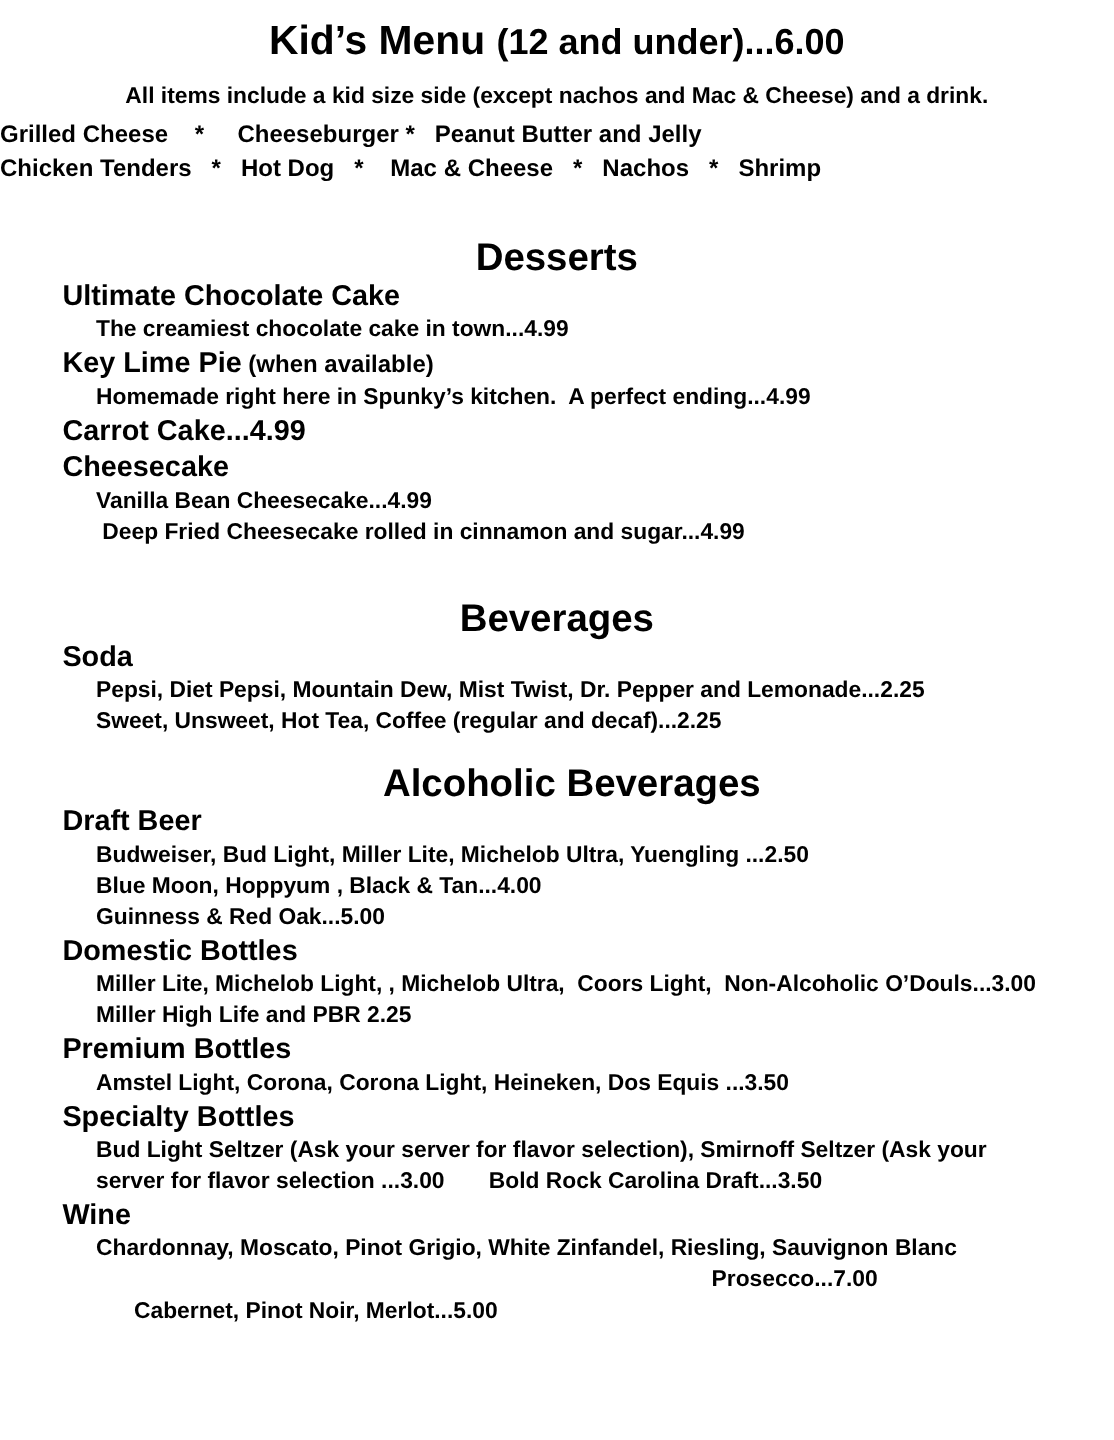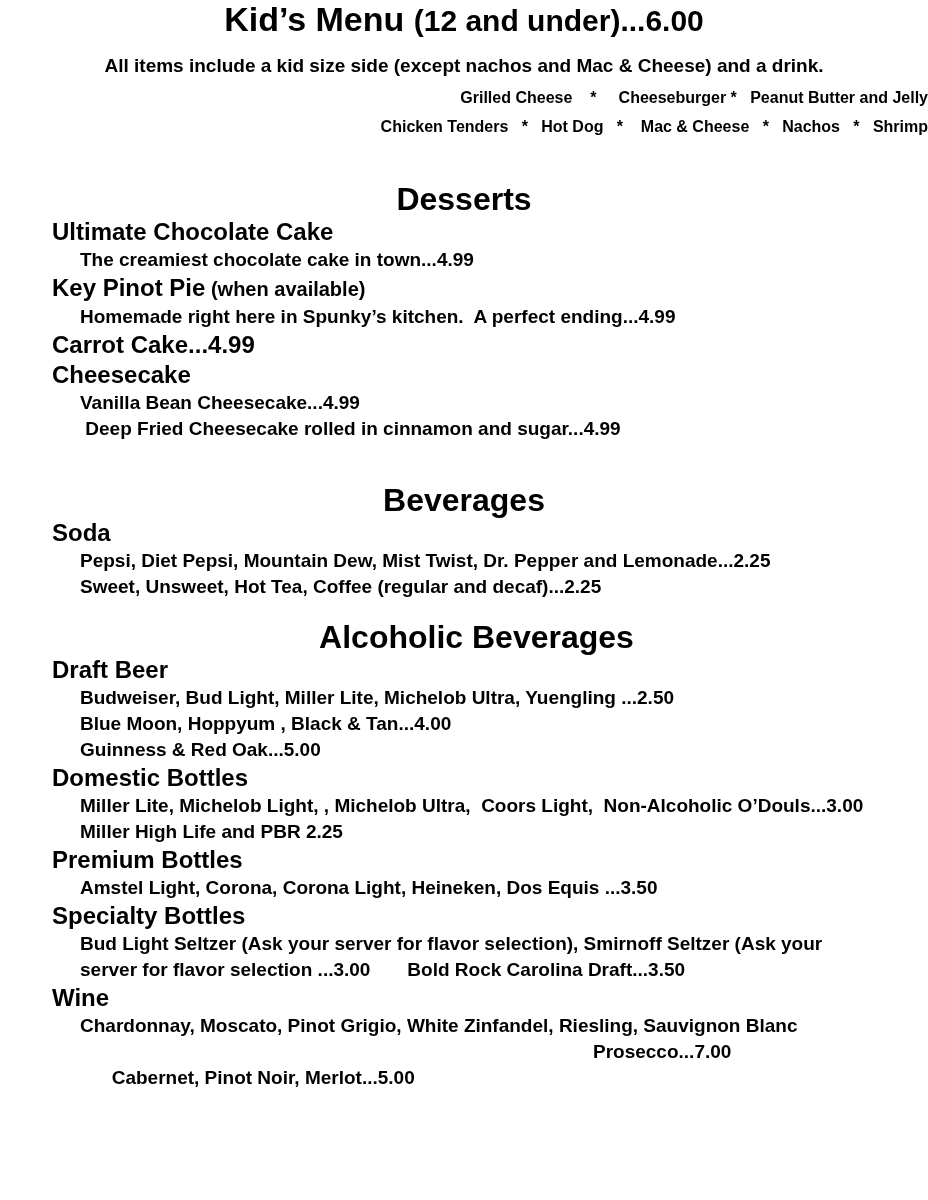--- a/index.html
+++ b/index.html
@@ -12,40 +12,41 @@
     position: relative;
     width: 928px;
     height: 1200px;
     margin: 0 auto;
     background: #ffffff;
     color: #000000;
     font-family: "Liberation Sans", sans-serif;
     font-weight: 700;
     overflow: hidden;
     box-sizing: border-box;
+    padding-top: 15px;
   }
   .pre { white-space: pre-wrap; }
 
   .menu-title {
     line-height: 38px;
     text-align: center;
   }
   .menu-title .title-main { font-size: 34px; }
   .menu-title .title-rest { font-size: 30px; }
 
   .subtitle {
     margin-top: 8px;
     font-size: 19px;
     line-height: 26px;
     text-align: center;
   }
   .kids-line {
-    font-size: 16px;
+    font-size: 20px;
     line-height: 29px;
-    text-align: right;
+    text-align: left;
   }
   .kids-lines { margin-top: 4px; }
 
   .section-heading {
     font-size: 32px;
     line-height: 36px;
     text-align: center;
   }
   .sec-desserts  { margin-top: 40px; }
   .sec-beverages { margin-top: 40px; text-align: center; }
@@ -86,21 +87,21 @@
     <div class="kids-line pre">Grilled Cheese    *     Cheeseburger *   Peanut Butter and Jelly</div>
     <div class="kids-line pre">Chicken Tenders   *   Hot Dog   *    Mac &amp; Cheese   *   Nachos   *   Shrimp</div>
   </div>
 
   <div>
     <div class="section-heading sec-desserts">Desserts</div>
 
     <div class="item-name">Ultimate Chocolate Cake</div>
     <div class="item-detail">The creamiest chocolate cake in town...4.99</div>
 
-    <div class="item-name"><span>Key Pinot Pie</span><span class="name-suffix"> (when available)</span></div>
+    <div class="item-name"><span>Key Lime Pie</span><span class="name-suffix"> (when available)</span></div>
     <div class="item-detail">Homemade right here in Spunky’s kitchen.  A perfect ending...4.99</div>
 
     <div class="item-name">Carrot Cake...4.99</div>
 
     <div class="item-name">Cheesecake</div>
     <div class="item-detail">Vanilla Bean Cheesecake...4.99</div>
     <div class="item-detail"> Deep Fried Cheesecake rolled in cinnamon and sugar...4.99</div>
   </div>
 
   <div>

